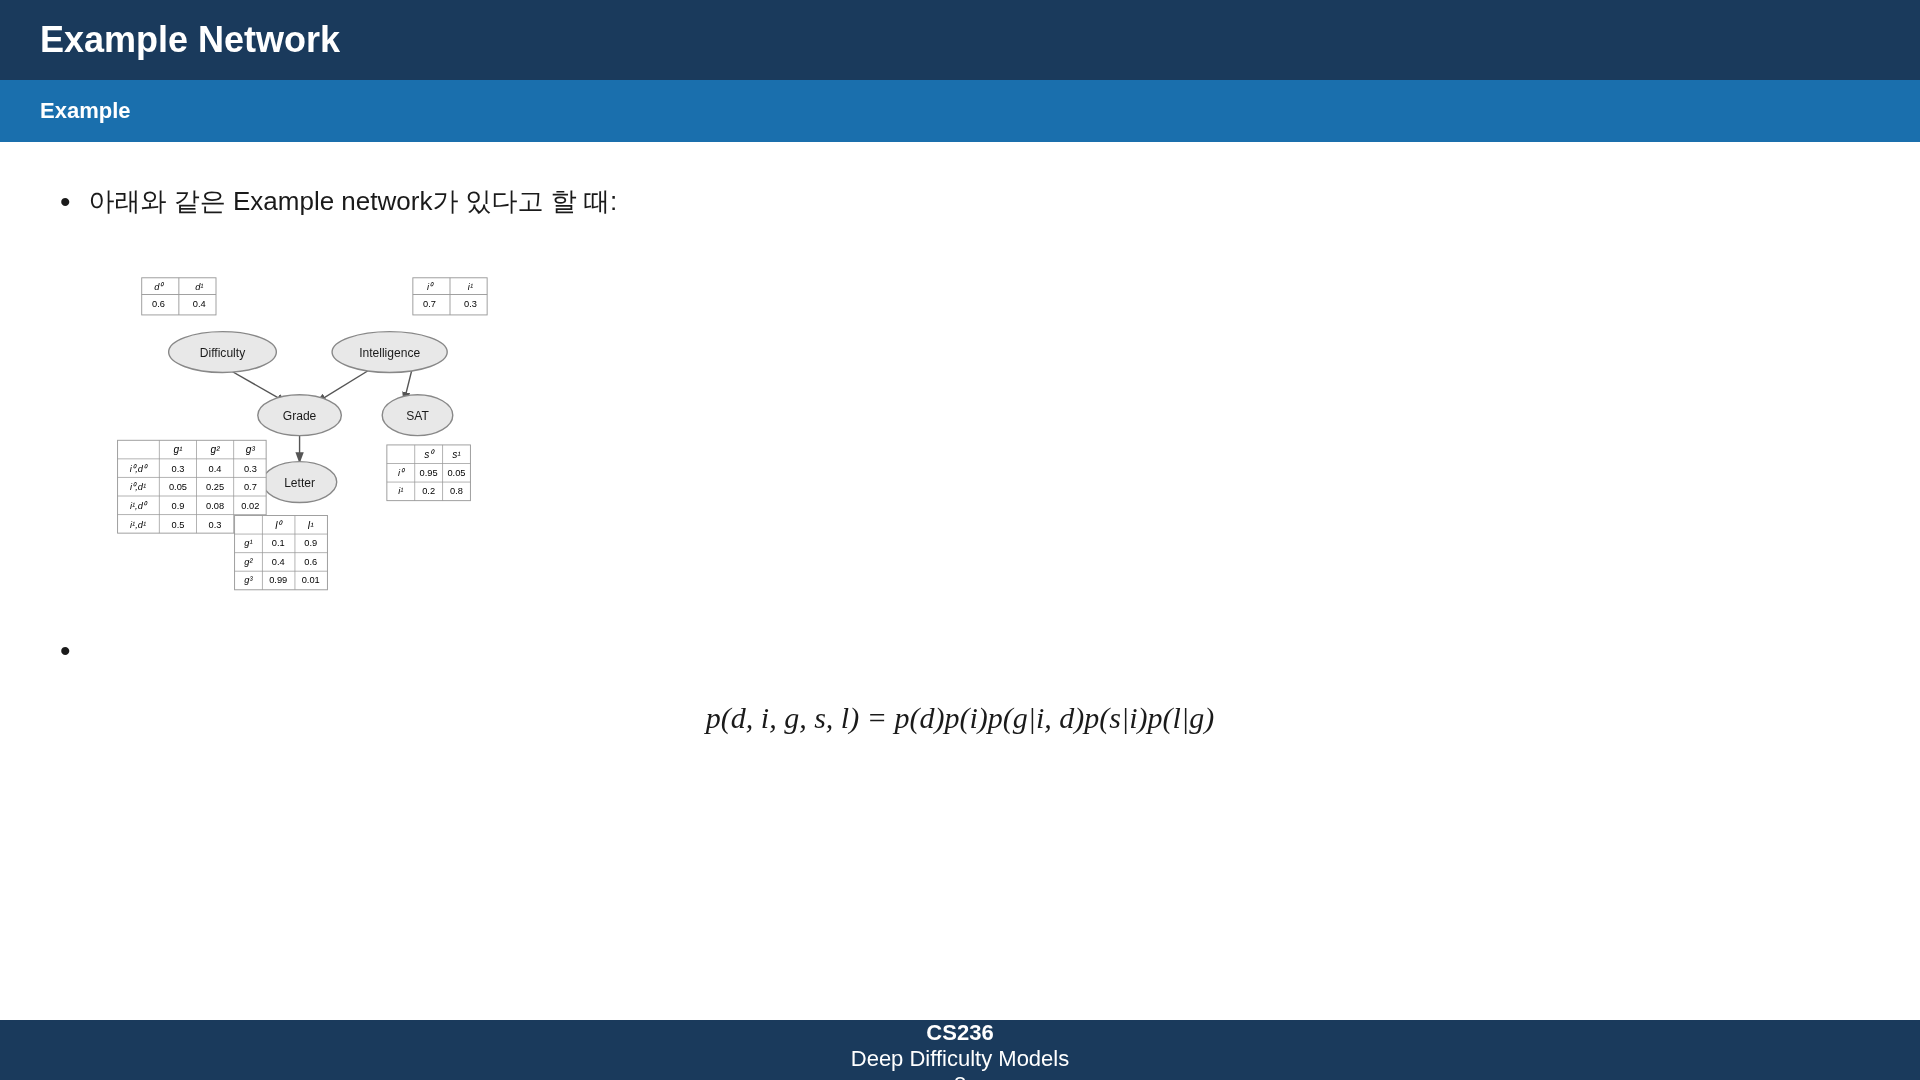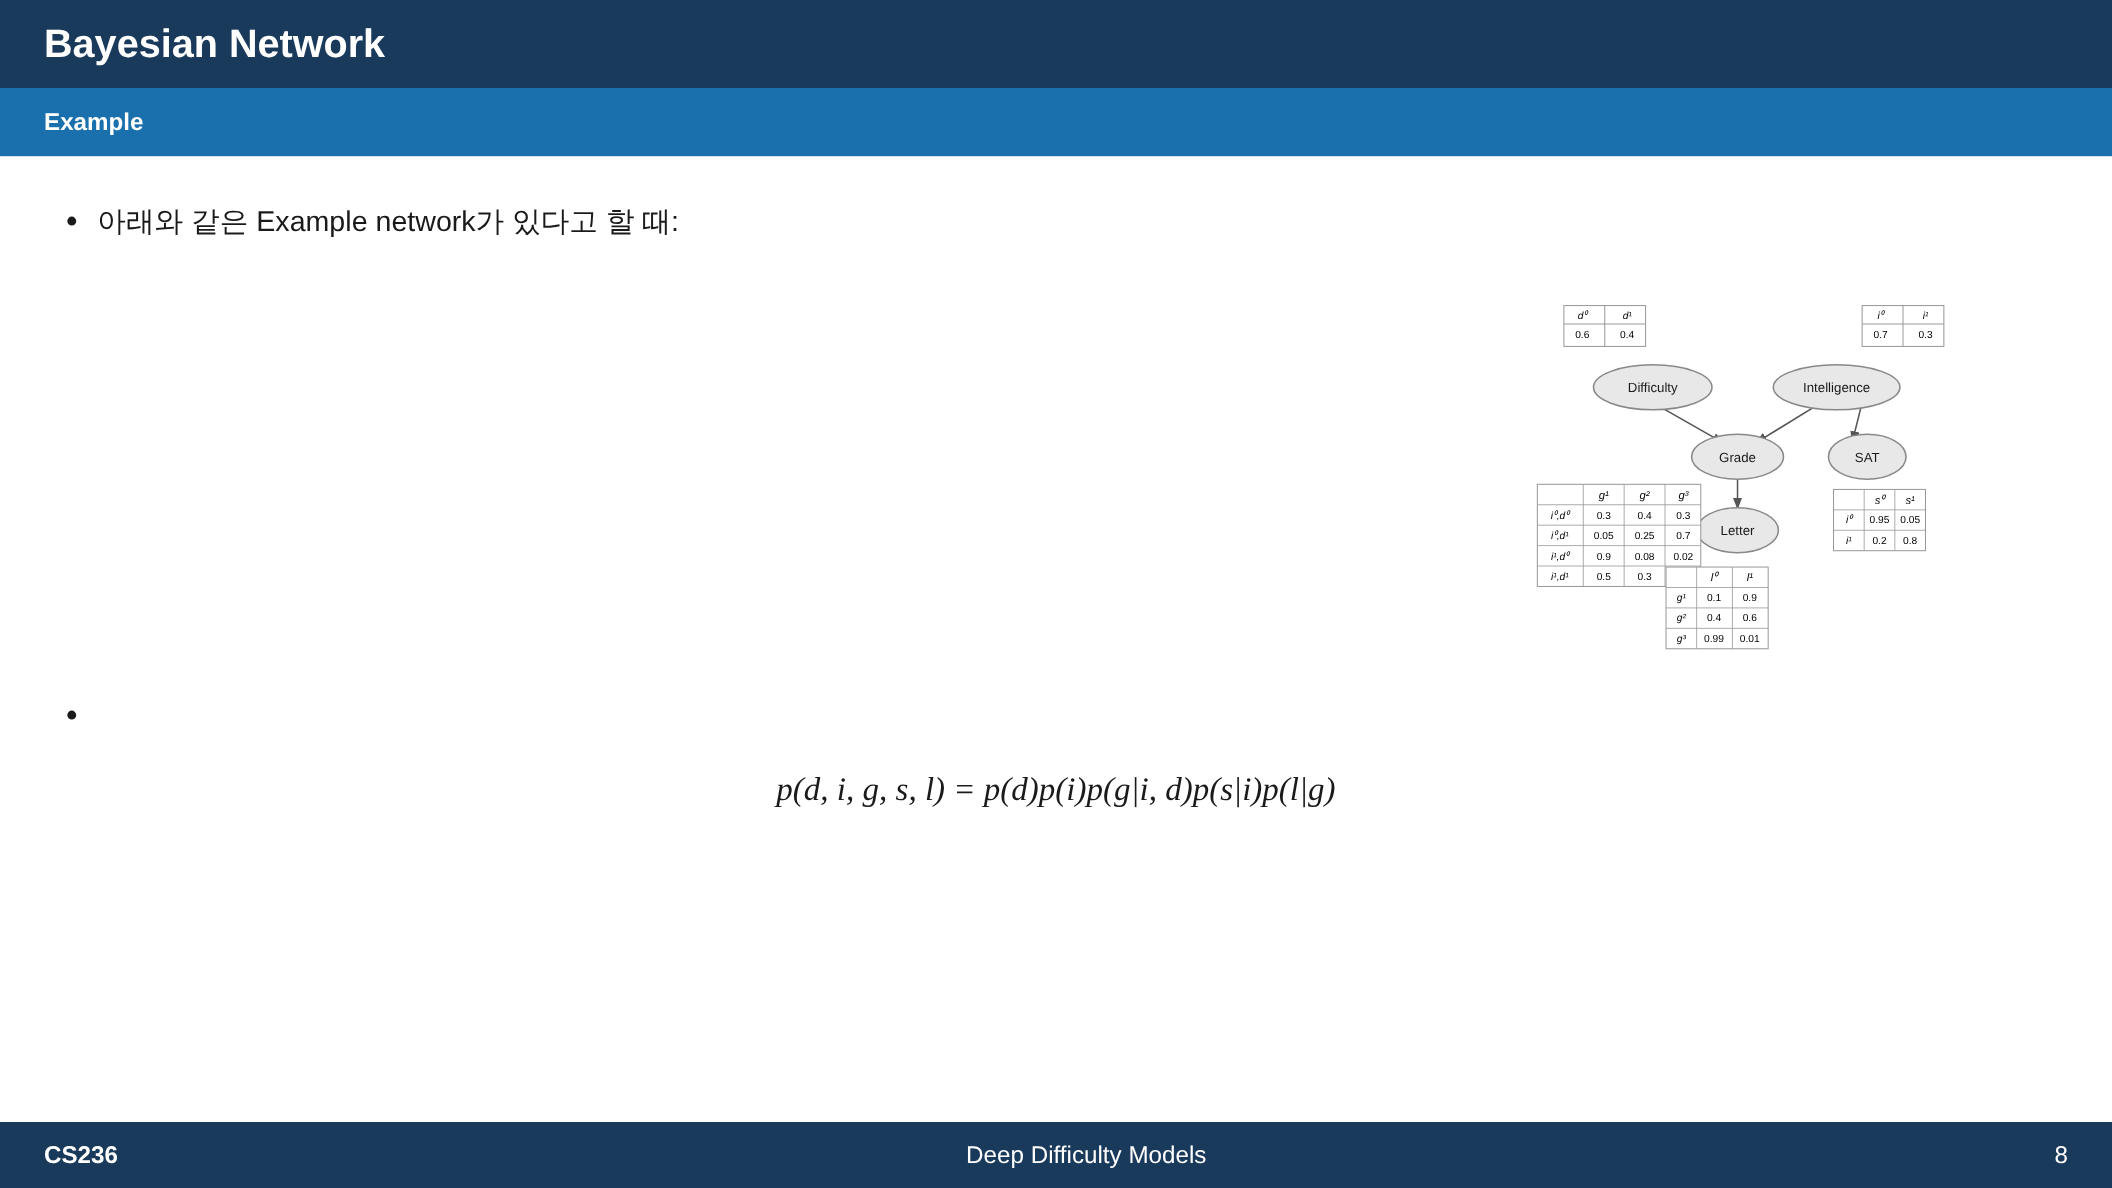--- a/index.html
+++ b/index.html
@@ -60,21 +60,21 @@
       margin-top: 2px;
       line-height: 1.2;
     }
     .bullet-text {
       line-height: 1.5;
     }
 
     
     .diagram-container {
       display: flex;
-      justify-content: flex-end;
+      justify-content: flex-start;
       margin: 10px 0 20px 0;
     }
 
     
     svg.bn-diagram {
       width: 520px;
       height: 360px;
     }
 
     
@@ -95,40 +95,41 @@
       position: absolute;
       bottom: 0;
       left: 0;
       right: 0;
       height: 60px;
       background: #1a3a5c;
       display: flex;
       align-items: center;
       justify-content: space-between;
       padding: 0 40px;
+      flex-direction: column;
     }
     .footer-left {
       color: #ffffff;
       font-size: 22px;
       font-weight: bold;
     }
     .footer-center {
       color: #ffffff;
       font-size: 22px;
     }
     .footer-right {
       color: #ffffff;
       font-size: 22px;
     }
   </style>
 </head>
 <body>
 
 <div class="header">
-  <span class="header-title">Bayesian Network</span>
+  <span class="header-title">Example Network</span>
 </div>
 
 <div class="section-bar">
   <span class="section-title">Example</span>
 </div>
 
 <div class="content">
 
   <div class="bullet-item">
     <span class="bullet-dot">•</span>

